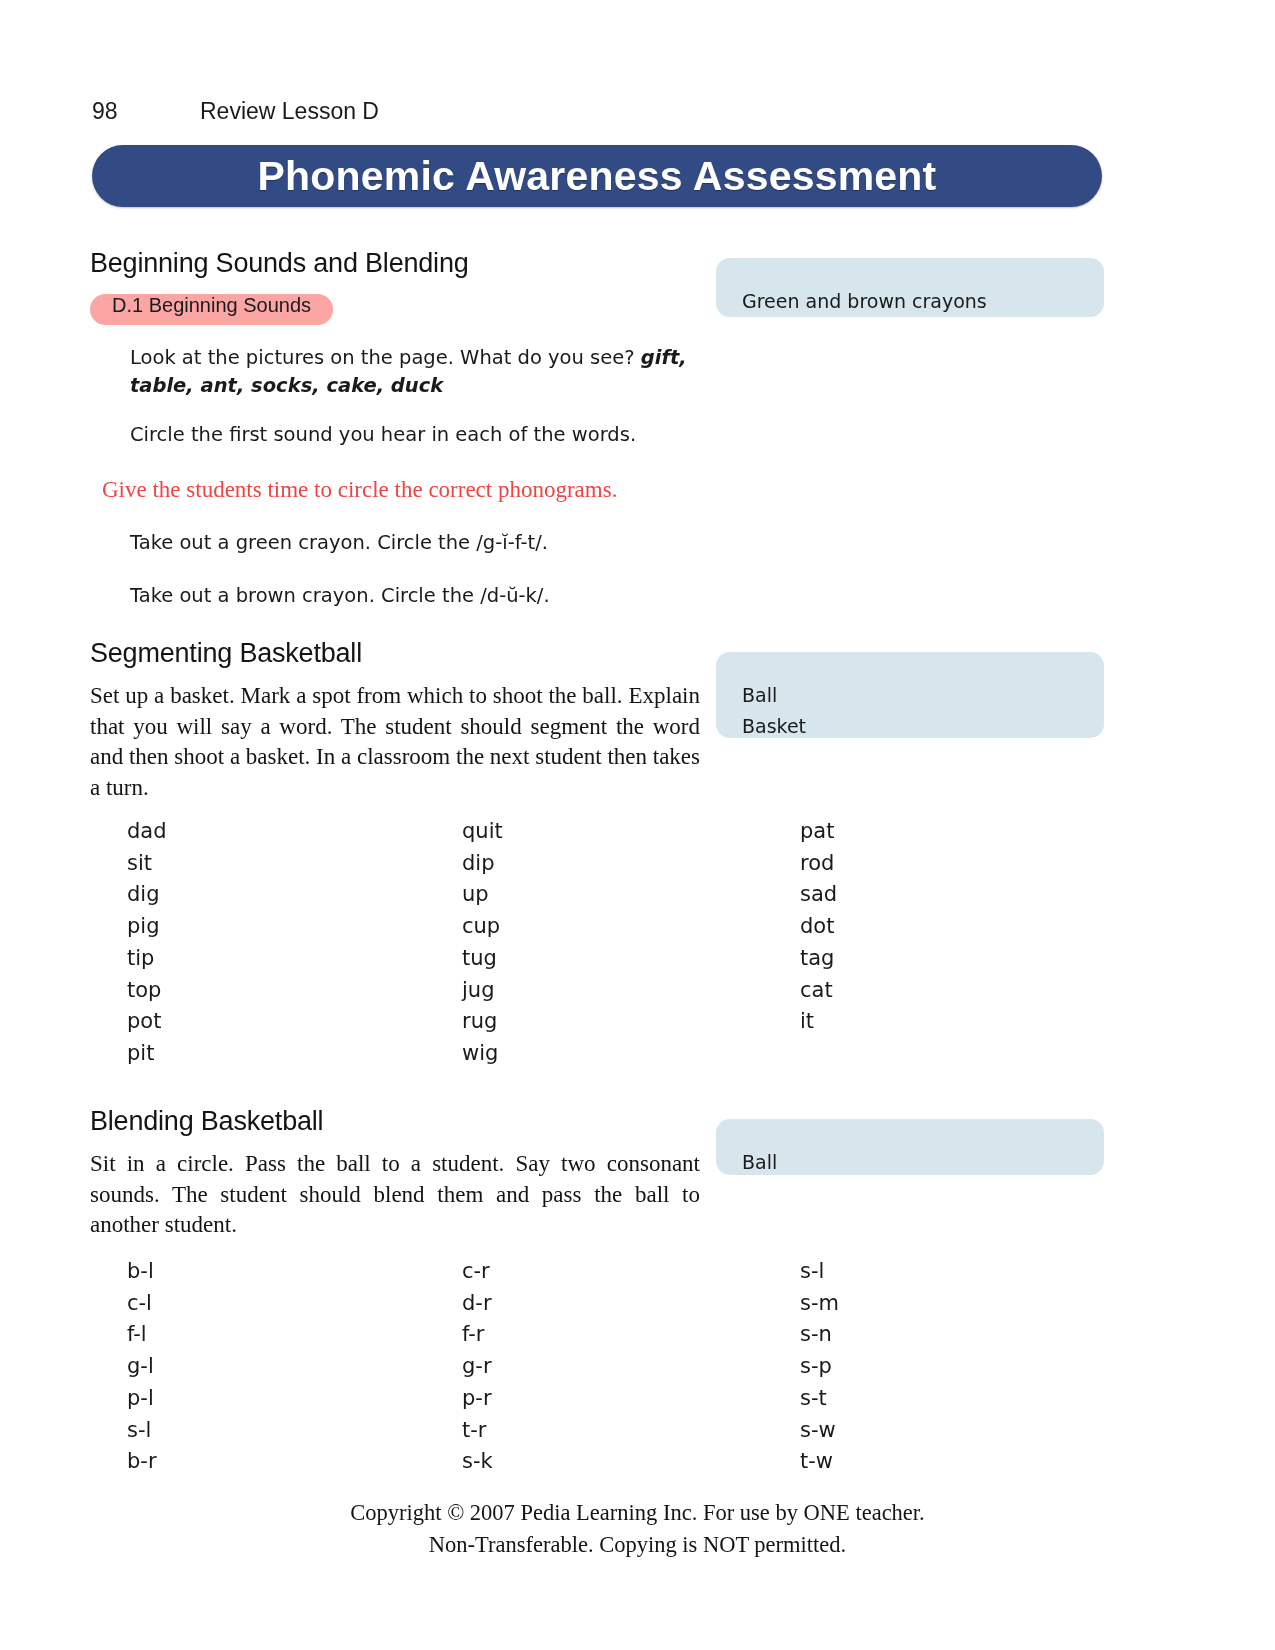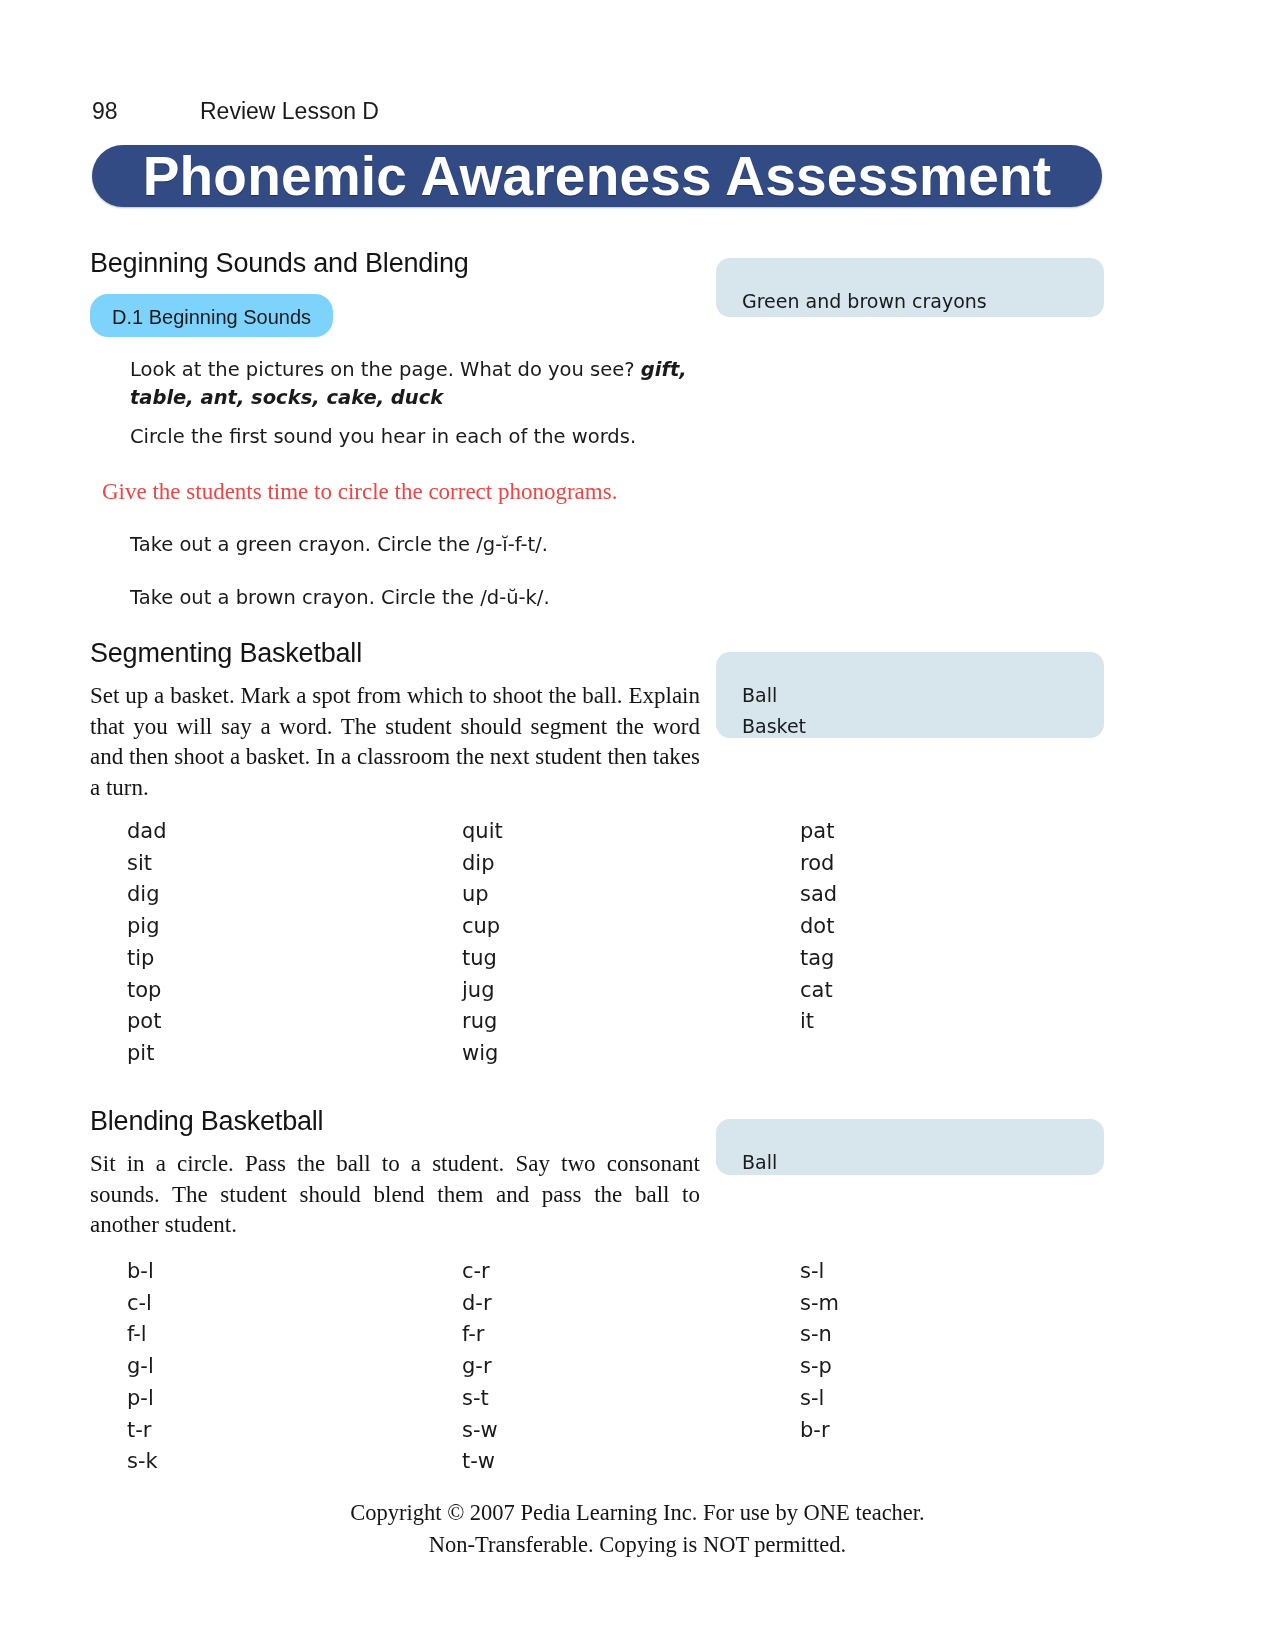--- a/index.html
+++ b/index.html
@@ -54,21 +54,21 @@
     background: #334b84;
     border-radius: 32px;
     display: flex;
     align-items: center;
     justify-content: center;
     box-shadow: 0 1px 2px rgba(0,0,0,0.25);
   }
   .banner-title {
     font-family: "Liberation Sans", sans-serif;
     font-weight: bold;
-    font-size: 55px;
+    font-size: 41px;
     letter-spacing: 0.2px;
     color: #ffffff;
     text-shadow: 0 1px 1px rgba(0,0,0,0.35);
   }
 
   
   .body-col {
     position: absolute;
     left: 90px;
     width: 610px;
@@ -85,23 +85,23 @@
     font-weight: normal;
     font-size: 27px;
     color: #141414;
     letter-spacing: -0.2px;
     margin: 0;
   }
 
   
   .pill {
     display: inline-block;
-    background: #7dd3fc;
+    background: #fca5a5;
     border-radius: 18px;
-    padding: 12px 22px 8px 22px;
+    padding: 0 22px 8px 22px;
     font-family: "Liberation Sans", sans-serif;
     font-size: 20px;
     color: #1a1a1a;
   }
 
   
   .instr {
     font-family: "DejaVu Sans", sans-serif;
     font-size: 19.5px;
     line-height: 1.45;
@@ -191,21 +191,21 @@
 
   <div class="body-col" style="top:248px;">
     <h2 class="section-heading">Beginning Sounds and Blending</h2>
 
     <div style="margin-top:15px;">
       <span class="pill">D.1 Beginning Sounds</span>
     </div>
 
     <p class="instr" style="margin-top:19px;"><span>Look at the pictures on the page. What do you see?  </span><span class="wordlist">gift, table, ant, socks, cake, duck</span></p>
 
-    <p class="instr" style="margin-top:10px;">Circle the first sound you hear in each of the words.</p>
+    <p class="instr" style="margin-top:20px;">Circle the first sound you hear in each of the words.</p>
 
     <p class="directive" style="margin-top:28px;">Give the students time to circle the correct phonograms.</p>
 
     <p class="instr" style="margin-top:26px;">Take out a green crayon. Circle the /g-ĭ-f-t/.</p>
 
     <p class="instr" style="margin-top:25px;">Take out a brown crayon. Circle the /d-ŭ-k/.</p>
   </div>
 
   <div class="side-col" style="top:258px;">
     <div class="info-box" style="height:59px;">
@@ -269,20 +269,21 @@
       <div class="word-cell">c-l</div>
       <div class="word-cell">d-r</div>
       <div class="word-cell">s-m</div>
       <div class="word-cell">f-l</div>
       <div class="word-cell">f-r</div>
       <div class="word-cell">s-n</div>
       <div class="word-cell">g-l</div>
       <div class="word-cell">g-r</div>
       <div class="word-cell">s-p</div>
       <div class="word-cell">p-l</div>
+      <div class="word-cell">p-r</div>
       <div class="word-cell">s-t</div>
       <div class="word-cell">s-l</div>
       <div class="word-cell">t-r</div>
       <div class="word-cell">s-w</div>
       <div class="word-cell">b-r</div>
       <div class="word-cell">s-k</div>
       <div class="word-cell">t-w</div>
     </div>
 
   <div class="footer">

